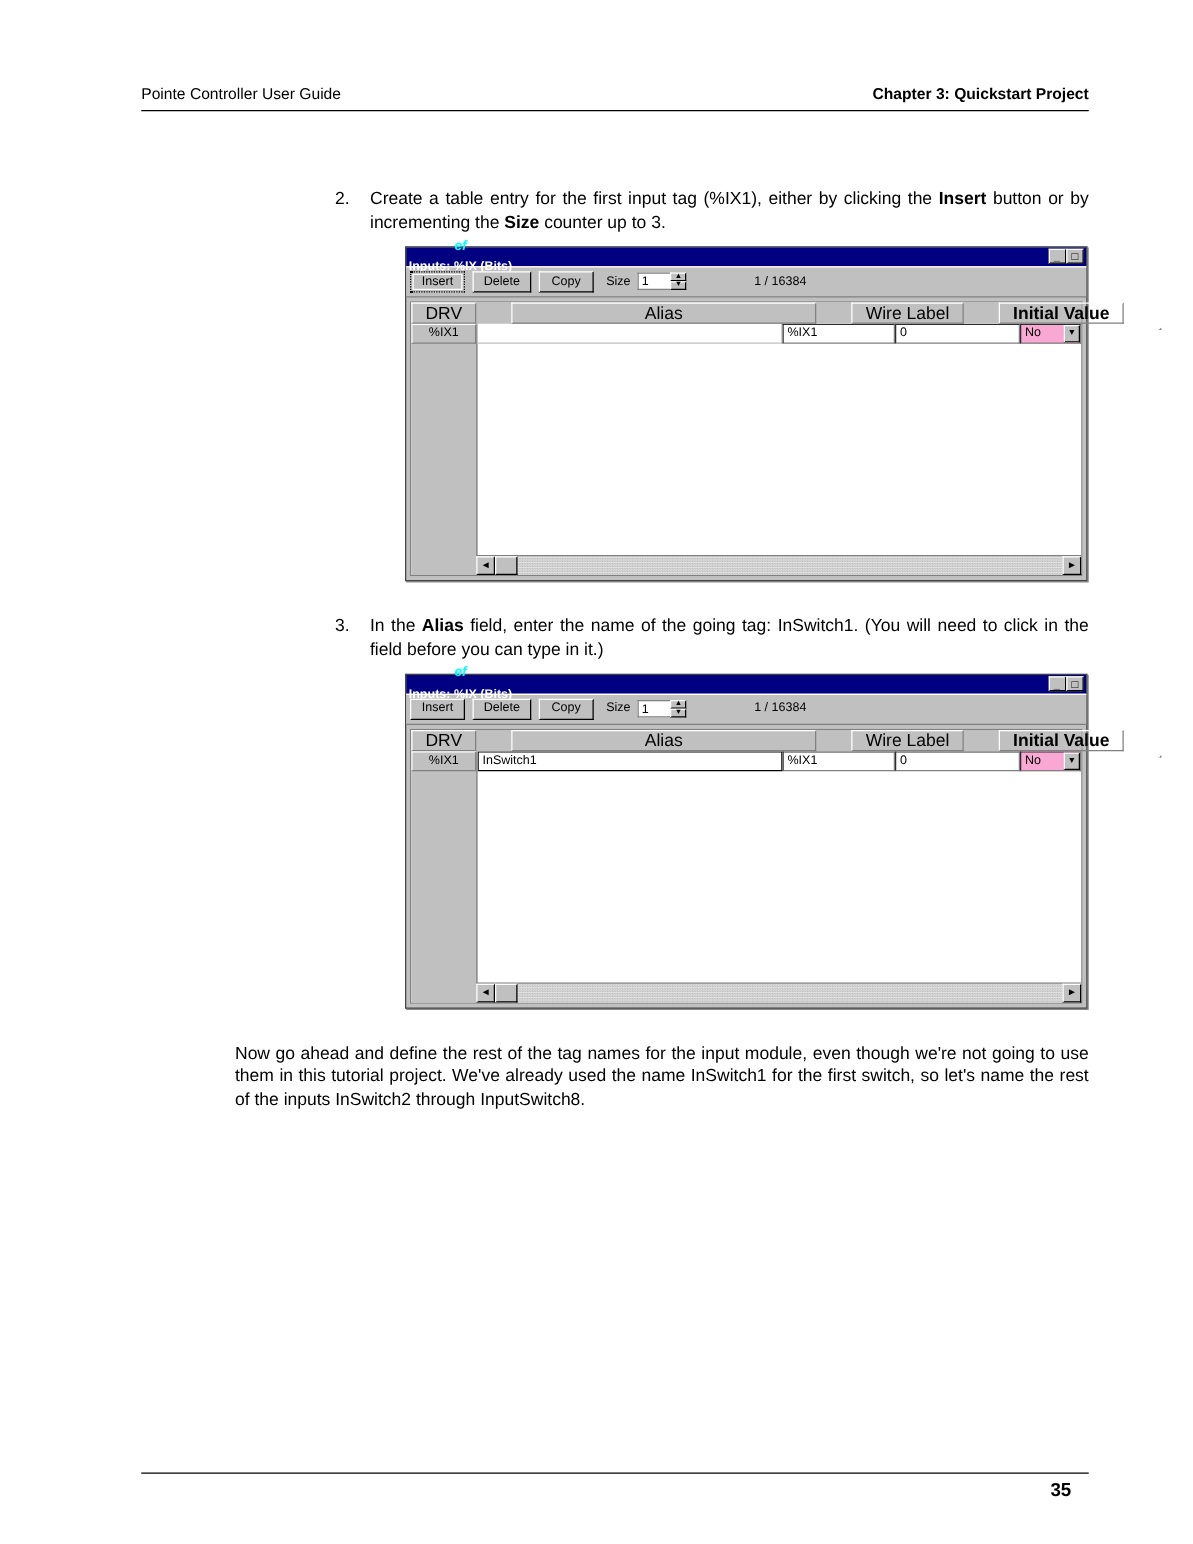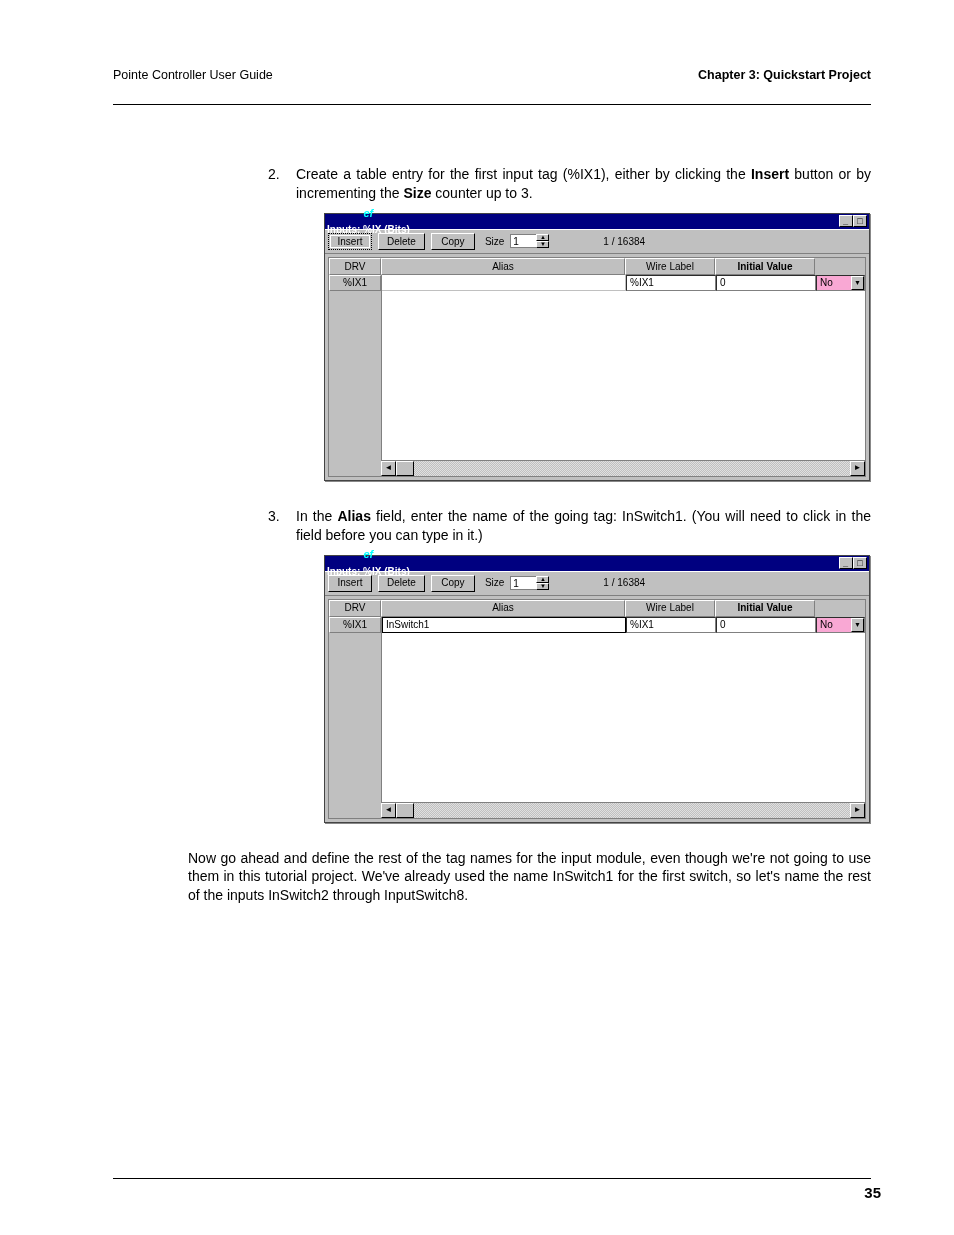--- a/index.html
+++ b/index.html
@@ -14,21 +14,21 @@
   .page {
     padding: 68px 83px 40px 83px;
     box-sizing: border-box;
     height: 100%;
     position: relative;
   }
   .running-head {
     display: flex;
     justify-content: space-between;
     font-size: 12.5px;
-    padding-bottom: 22px;
+    padding-bottom: 6px;
     border-bottom: 1px solid #000;
     margin-left: 30px;
   }
   .running-head .right { font-weight: bold; }
   .content {
     margin-top: 60px;
     margin-left: 185px;
     font-size: 14px;
     line-height: 1.35;
   }
@@ -138,22 +138,23 @@
     background:#fff;
     display:flex; flex-direction:column;
     height:220px;
     position:relative;
     box-sizing:border-box;
   }
   .ghead {
     display:flex;
     background:#c0c0c0;
     height:17px;
-    font-size:10px;
+    font-size:14px;
     flex:none;
+    gap:28px;
   }
   .gh {
     border:1px solid #808080;
     border-top-color:#fff; border-left-color:#fff;
     display:flex; align-items:center; justify-content:center;
     box-sizing:border-box;
     overflow:hidden;
   }
   .gh.drv   { flex:0 0 52px; }
   .gh.alias { flex:0 0 244px; }
@@ -240,21 +241,21 @@
     box-sizing:border-box;
   }
   .footer-line {
     position:absolute;
     left:113px; right:83px;
     bottom:56px;
     border-top:1px solid #000;
   }
   .page-num {
     position:absolute;
-    right:73px;
+    right:97px;
     bottom:34px;
     font-weight:bold;
     font-size:15px;
   }
 </style>
 </head>
 <body>
 
 <div class="page">
 

